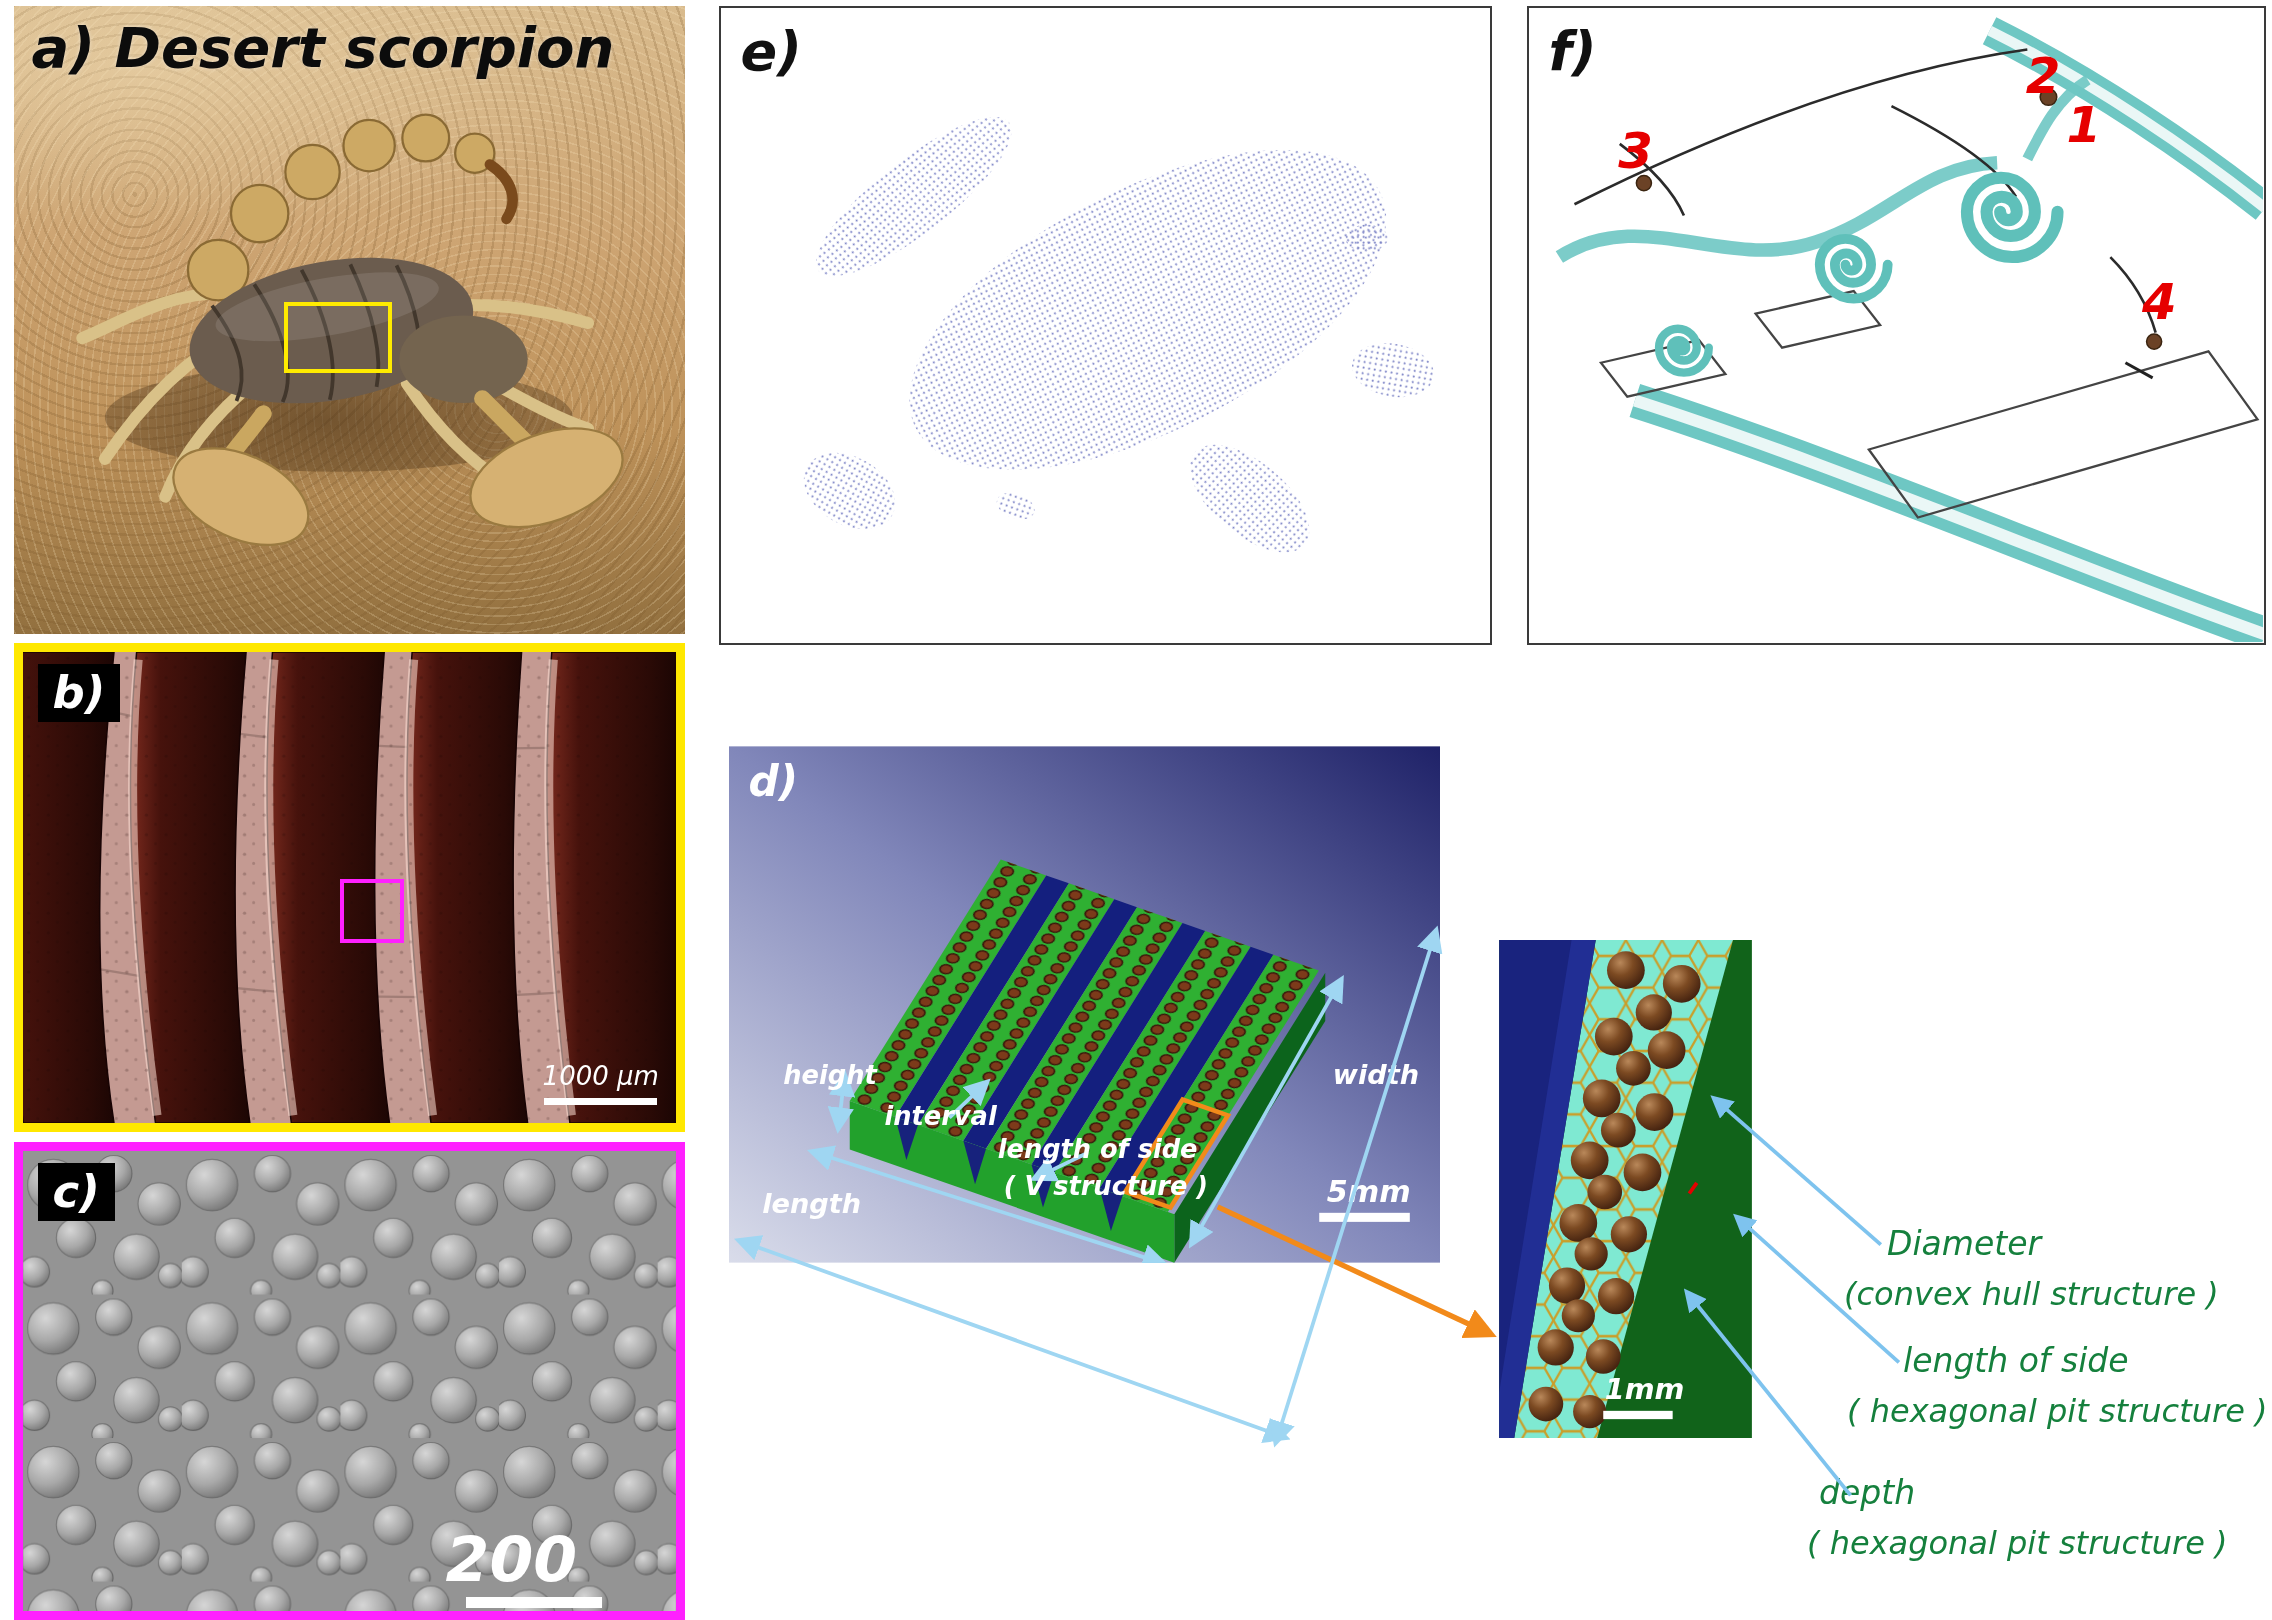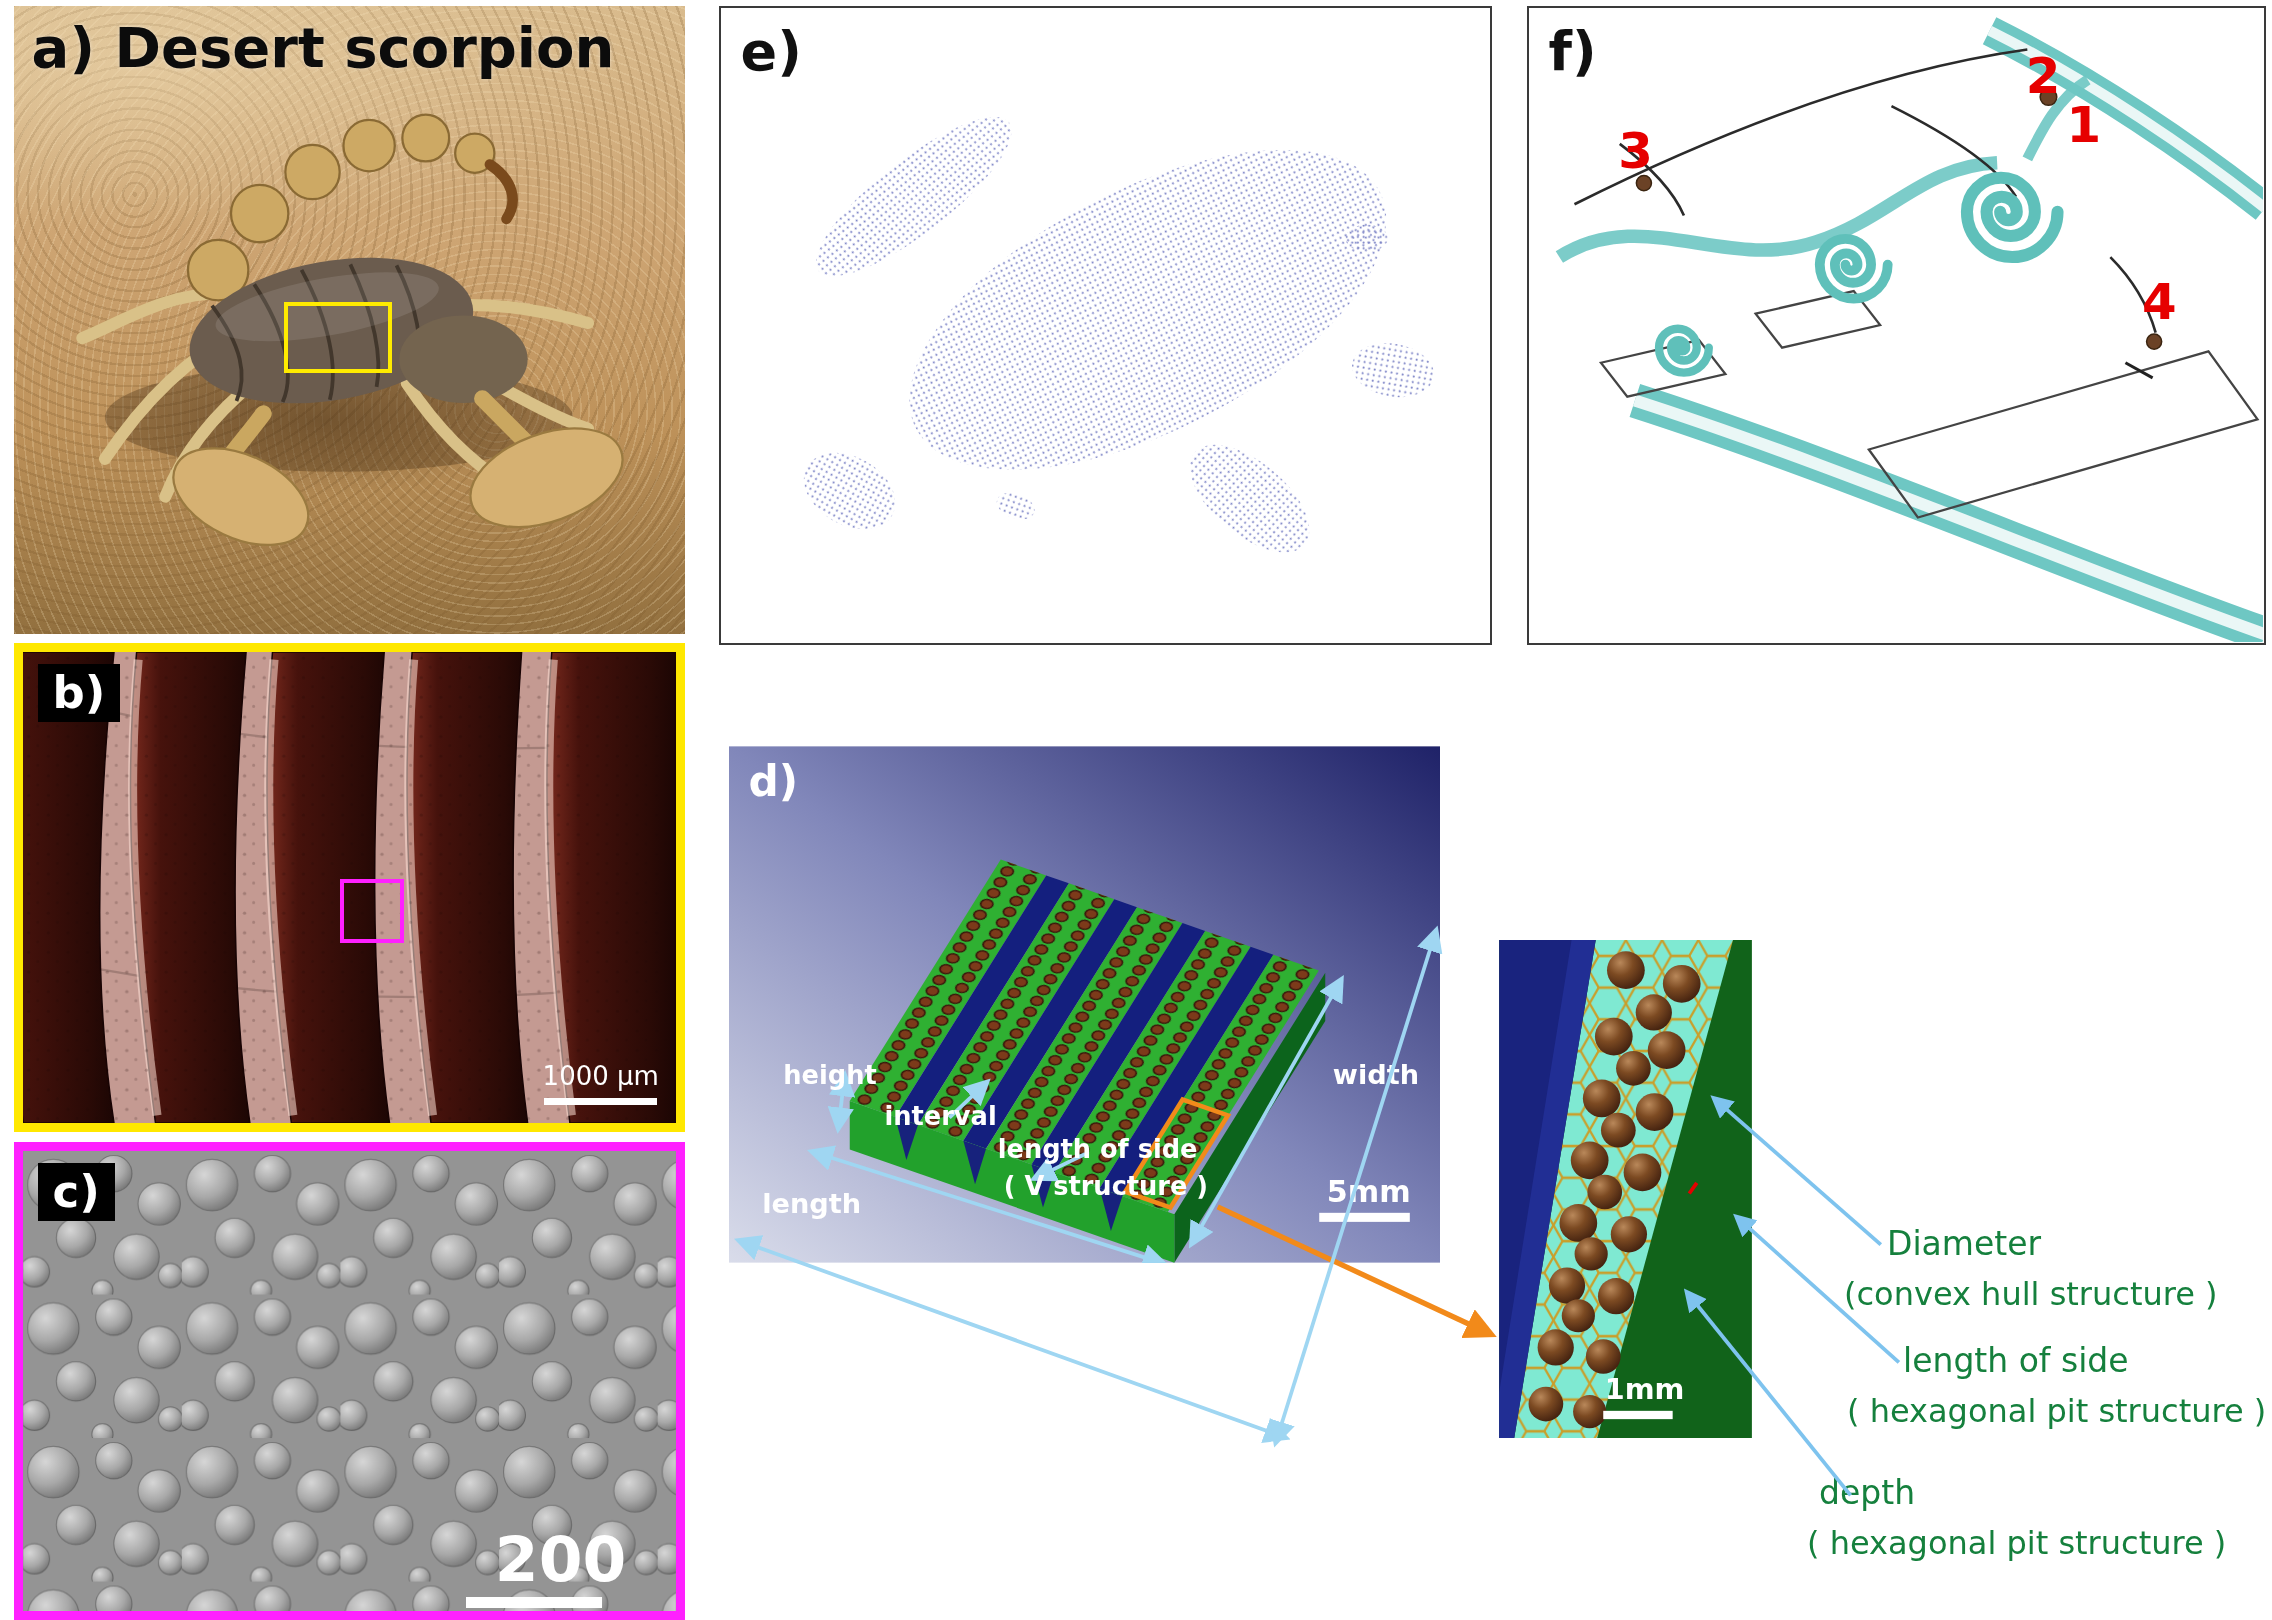--- a/index.html
+++ b/index.html
@@ -1,23 +1,23 @@
 <!DOCTYPE html>
 <html style="font-size:12px"><head>
 <meta charset="utf-8">
 <style>
   html,body{margin:0;padding:0;background:#ffffff;font-family:"DejaVu Sans",sans-serif;}
-  #fig{position:relative;width:2273px;height:1620px;background:#ffffff;overflow:hidden;}
+  #fig{position:relative;width:2273px;height:1620px;background:#ffffff;overflow:hidden;font-style:italic;}
   .panel{position:absolute;box-sizing:border-box;overflow:hidden;background:#fff;}
   .thinframe{border:2.3px solid #3a3a3a;}
   .tagbox{position:absolute;background:#000;color:#fff;font-weight:bold;font-size:45px;line-height:1.15;padding:3px 15px;z-index:6;}
   .plaintag{position:absolute;color:#111;font-weight:bold;font-size:54px;z-index:6;}
   .a-title{position:absolute;left:18px;top:9px;color:#0c0c0c;font-weight:bold;font-size:56px;z-index:6;text-shadow:0 0 4.5px rgba(255,255,255,.45);}
   .scalebar{position:absolute;background:#fff;z-index:6;}
-  .scaletext{position:absolute;color:#fff;z-index:6;text-align:center;}
+  .scaletext{position:absolute;color:#fff;z-index:6;}
   svg{display:block;}
   svg text{font-family:"DejaVu Sans",sans-serif;}
   .svglabel{fill:#ffffff;font-weight:bold;}
   .rednum{fill:#e60000;font-weight:bold;font-size:66px;}
   .dlabel{position:absolute;color:#15803d;font-size:33px;z-index:10;white-space:nowrap;}
   .dlabel.sub{font-size:32px;}
   .sand{position:absolute;inset:0;
     background:
       radial-gradient(ellipse 317px 106px at 46% 66%, rgba(60,38,16,.38), rgba(60,38,16,0) 70%),
       radial-gradient(ellipse 680px 227px at 20% 10%, rgba(240,220,180,.5), rgba(240,220,180,0) 70%),

